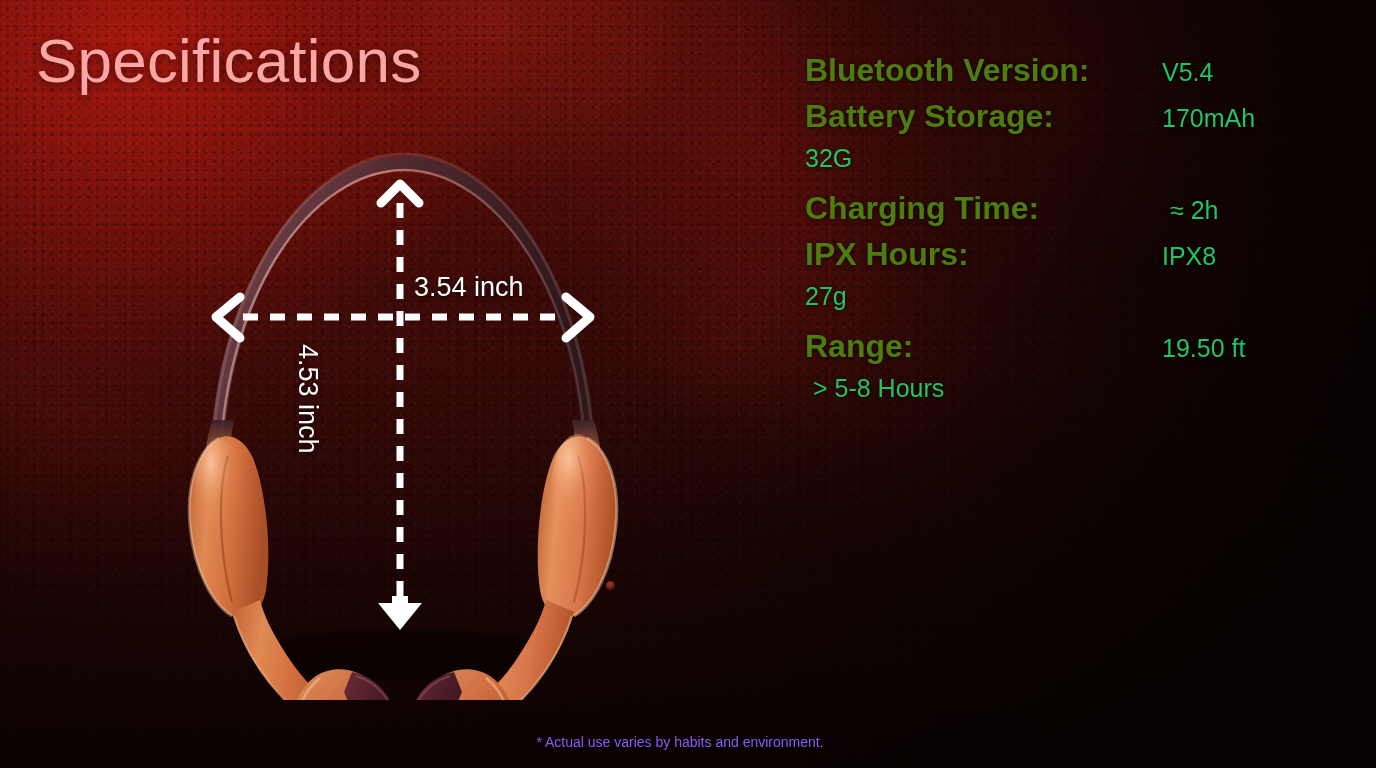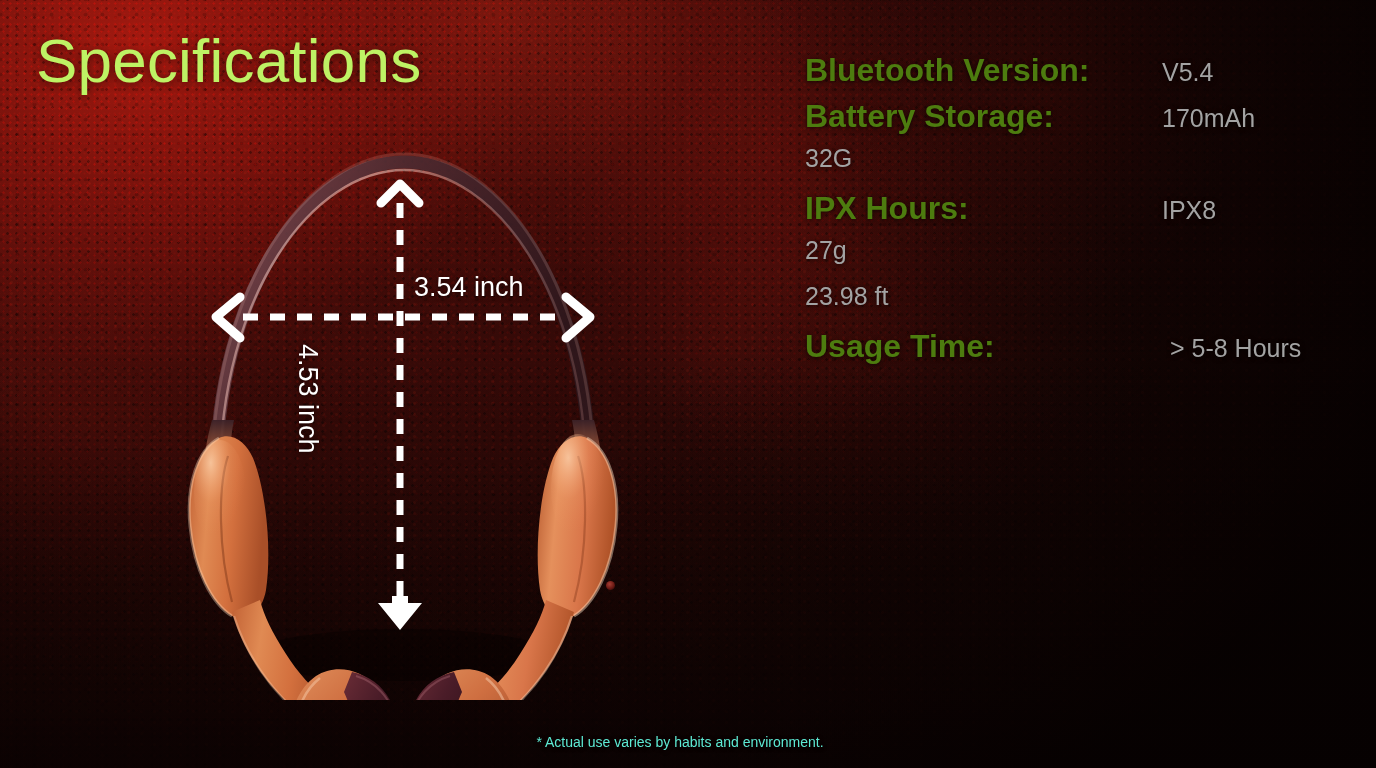--- a/index.html
+++ b/index.html
@@ -58,21 +58,21 @@
   .speck{
     position:absolute; width:9px; height:9px; border-radius:50%;
     background:radial-gradient(circle at 40% 35%, #c0483c 0%, #7a1c16 55%, rgba(60,10,8,0) 100%);
     opacity:.85;
   }
 
   
   .title{
     position:absolute; left:36px; top:30px;
     font-size:62px; font-weight:300; letter-spacing:0.2px;
-    color:#bef264; line-height:1;
+    color:#fca5a5; line-height:1;
     text-shadow:0 2px 10px rgba(0,0,0,.55);
   }
 
   
   .product{ position:absolute; left:120px; top:120px; width:560px; height:580px; }
   .product svg{ display:block; width:100%; height:100%; }
 
   
   .dims{ position:absolute; left:0; top:0; width:1376px; height:768px; pointer-events:none; }
   .dims svg{ display:block; }
@@ -90,31 +90,31 @@
   
   .specs{ position:absolute; left:805px; top:52px; width:540px; }
   .spec-row{ display:flex; align-items:baseline; height:46px; }
   .spec-label{
     width:357px; flex:0 0 357px;
     color:#4d7c0f; font-size:32px; font-weight:600;
     text-shadow:0 1px 5px rgba(0,0,0,.7);
     white-space:nowrap;
   }
   .spec-value{
-    color:#a3a3a3; font-size:25px; font-weight:400;
+    color:#22c55e; font-size:25px; font-weight:400;
     text-shadow:0 1px 5px rgba(0,0,0,.7);
     white-space:nowrap;
   }
   .spec-value.pad{ padding-left:8px; }
 
   
   .footnote{
     position:absolute; left:0; right:16px; top:734px;
     text-align:center;
-    color:#5eead4; font-size:14px; font-weight:400;
+    color:#8b5cf6; font-size:14px; font-weight:400;
     text-shadow:0 1px 4px rgba(0,0,0,.7);
   }
 </style>
 </head>
 <body>
 
 <div class="stage">
 
   <div class="bg-base"></div>
   <div class="bg-grain"></div>
@@ -288,30 +288,34 @@
       <div class="spec-value">V5.4</div>
     </div>
     <div class="spec-row">
       <div class="spec-label">Battery Storage:</div>
       <div class="spec-value">170mAh</div>
     </div>
     <div class="spec-row">
       <div class="spec-value">32G</div>
     </div>
     <div class="spec-row">
+      <div class="spec-label">Charging Time:</div>
+      <div class="spec-value pad">≈ 2h</div>
+    </div>
+    <div class="spec-row">
       <div class="spec-label">IPX Hours:</div>
       <div class="spec-value">IPX8</div>
     </div>
     <div class="spec-row">
       <div class="spec-value">27g</div>
     </div>
     <div class="spec-row">
-      <div class="spec-value">23.98 ft</div>
-    </div>
-    <div class="spec-row">
-      <div class="spec-label">Usage Time:</div>
+      <div class="spec-label">Range:</div>
+      <div class="spec-value">19.50 ft</div>
+    </div>
+    <div class="spec-row">
       <div class="spec-value pad">&gt; 5-8 Hours</div>
     </div>
   </div>
 
   <div class="footnote">* Actual use varies by habits and environment.</div>
 
 </div>
 
 </body></html>

